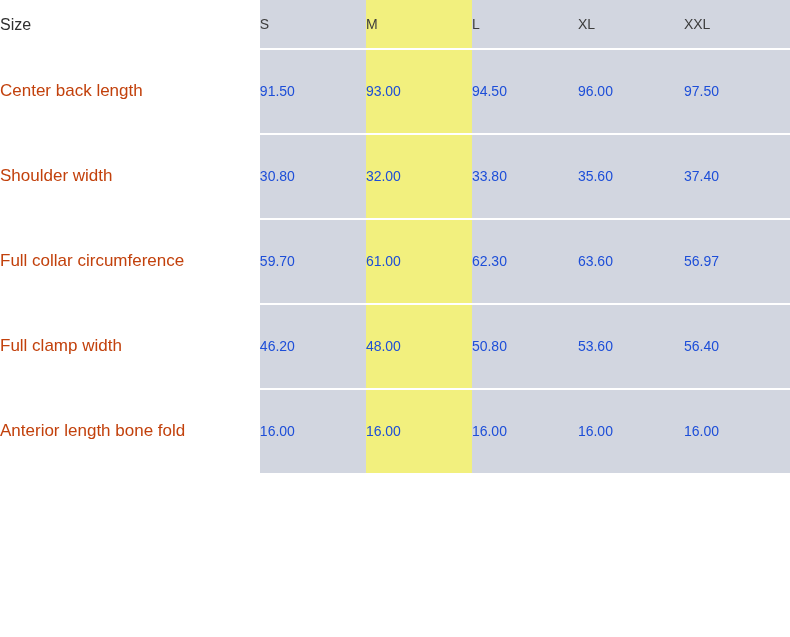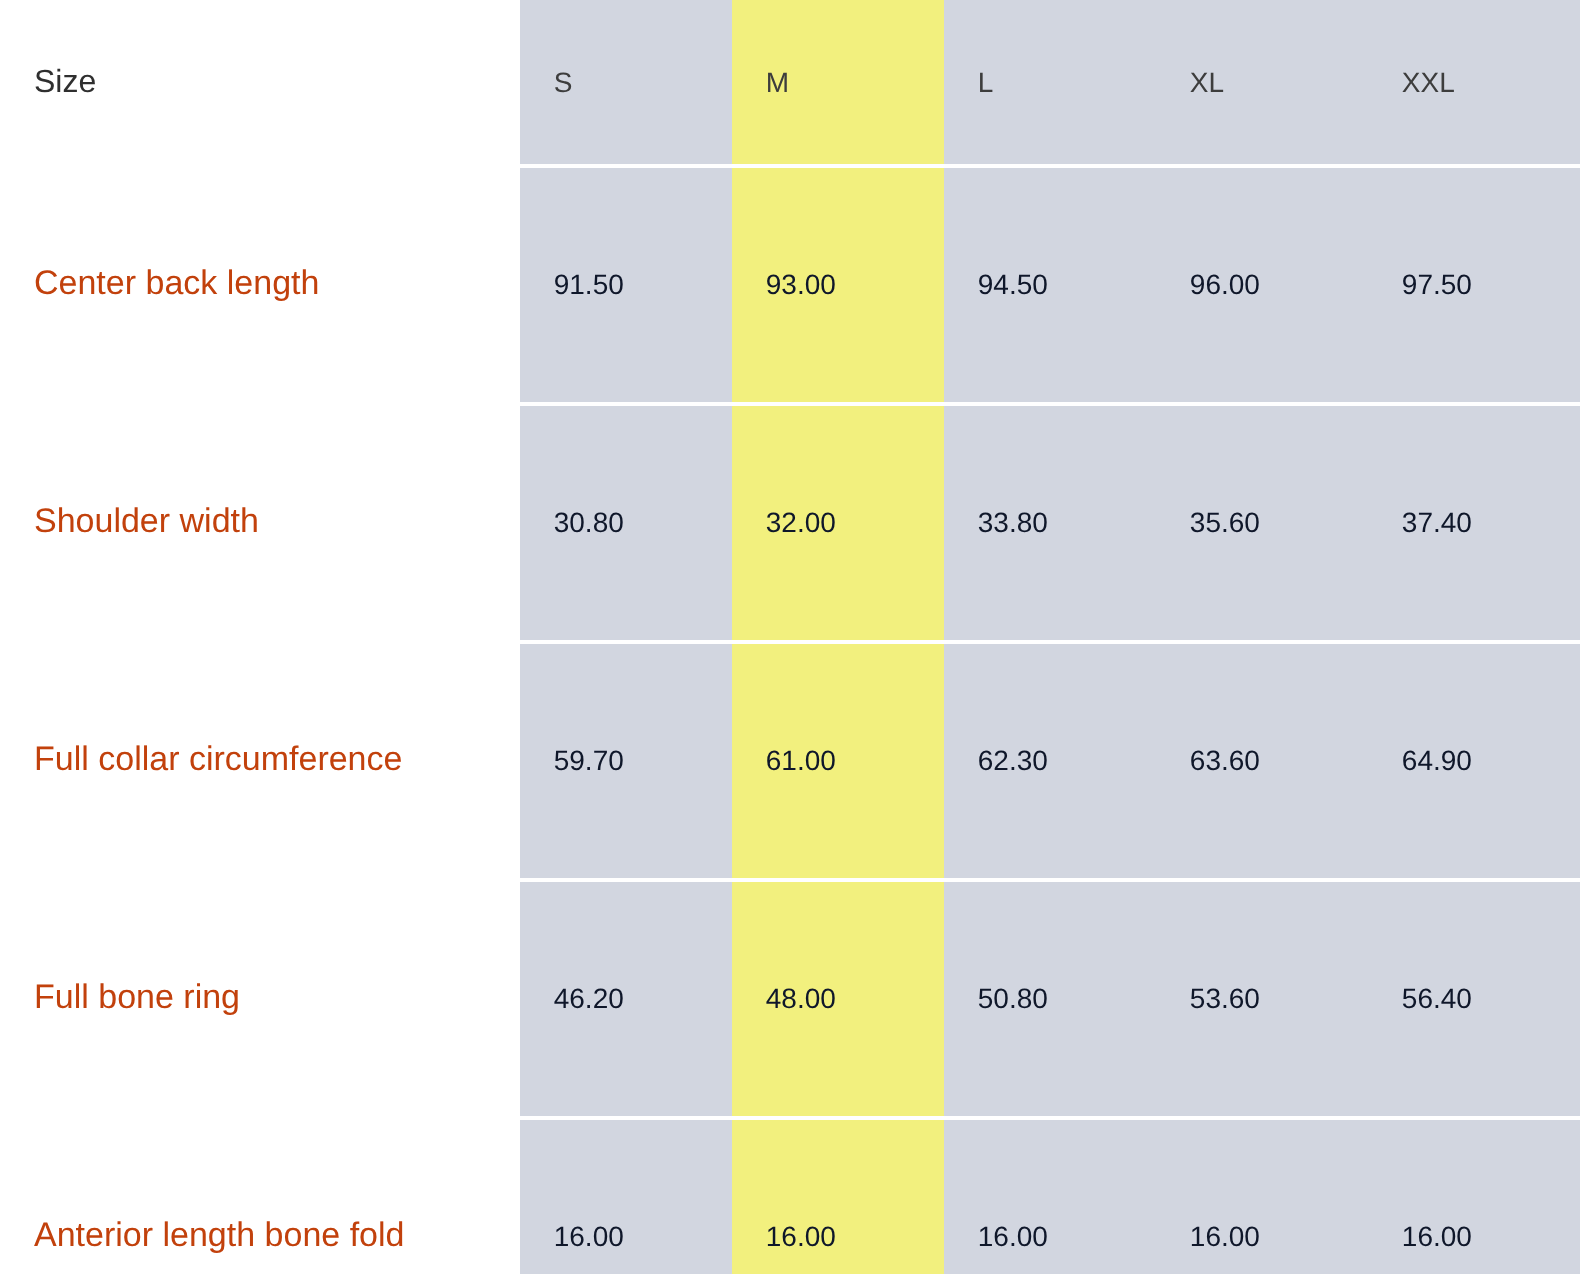--- a/index.html
+++ b/index.html
@@ -15,21 +15,21 @@
     overflow: hidden;
   }
   .size-table {
     border-collapse: collapse;
     width: 790px;
     table-layout: fixed;
   }
   .size-table col.label-col { width: 250px; }
   .size-table col.data-col { width: 102px; }
   .size-table th, .size-table td {
-    padding: 17px;
+    padding: 0;
     margin: 0;
     text-align: left;
     vertical-align: middle;
     font-weight: normal;
   }
   
   .row-label {
     background: #ffffff;
     color: #c2410c;
     font-size: 17px;
@@ -49,21 +49,21 @@
     font-size: 14px;
     padding-left: 14px;
     height: 48px;
   }
   .header-cell.highlight {
     background: #f2f07e;
   }
   
   .data-cell {
     background: #d2d6e0;
-    color: #0f172a;
+    color: #1d4ed8;
     font-size: 14px;
     padding-left: 14px;
     height: 83px;
   }
   .data-cell.highlight {
     background: #f2f07e;
   }
   tr.body-row .data-cell {
     border-top: 2px solid #ffffff;
   }
@@ -157,26 +157,26 @@
       <td class="data-cell highlight">
         <span class="cell-text">61.00</span>
       </td>
       <td class="data-cell">
         <span class="cell-text">62.30</span>
       </td>
       <td class="data-cell">
         <span class="cell-text">63.60</span>
       </td>
       <td class="data-cell">
-        <span class="cell-text">64.90</span>
-      </td>
-    </tr>
-    <tr class="body-row">
-      <td class="row-label">
-        <span class="cell-text">Full bone ring</span>
+        <span class="cell-text">56.97</span>
+      </td>
+    </tr>
+    <tr class="body-row">
+      <td class="row-label">
+        <span class="cell-text">Full clamp width</span>
       </td>
       <td class="data-cell">
         <span class="cell-text">46.20</span>
       </td>
       <td class="data-cell highlight">
         <span class="cell-text">48.00</span>
       </td>
       <td class="data-cell">
         <span class="cell-text">50.80</span>
       </td>

